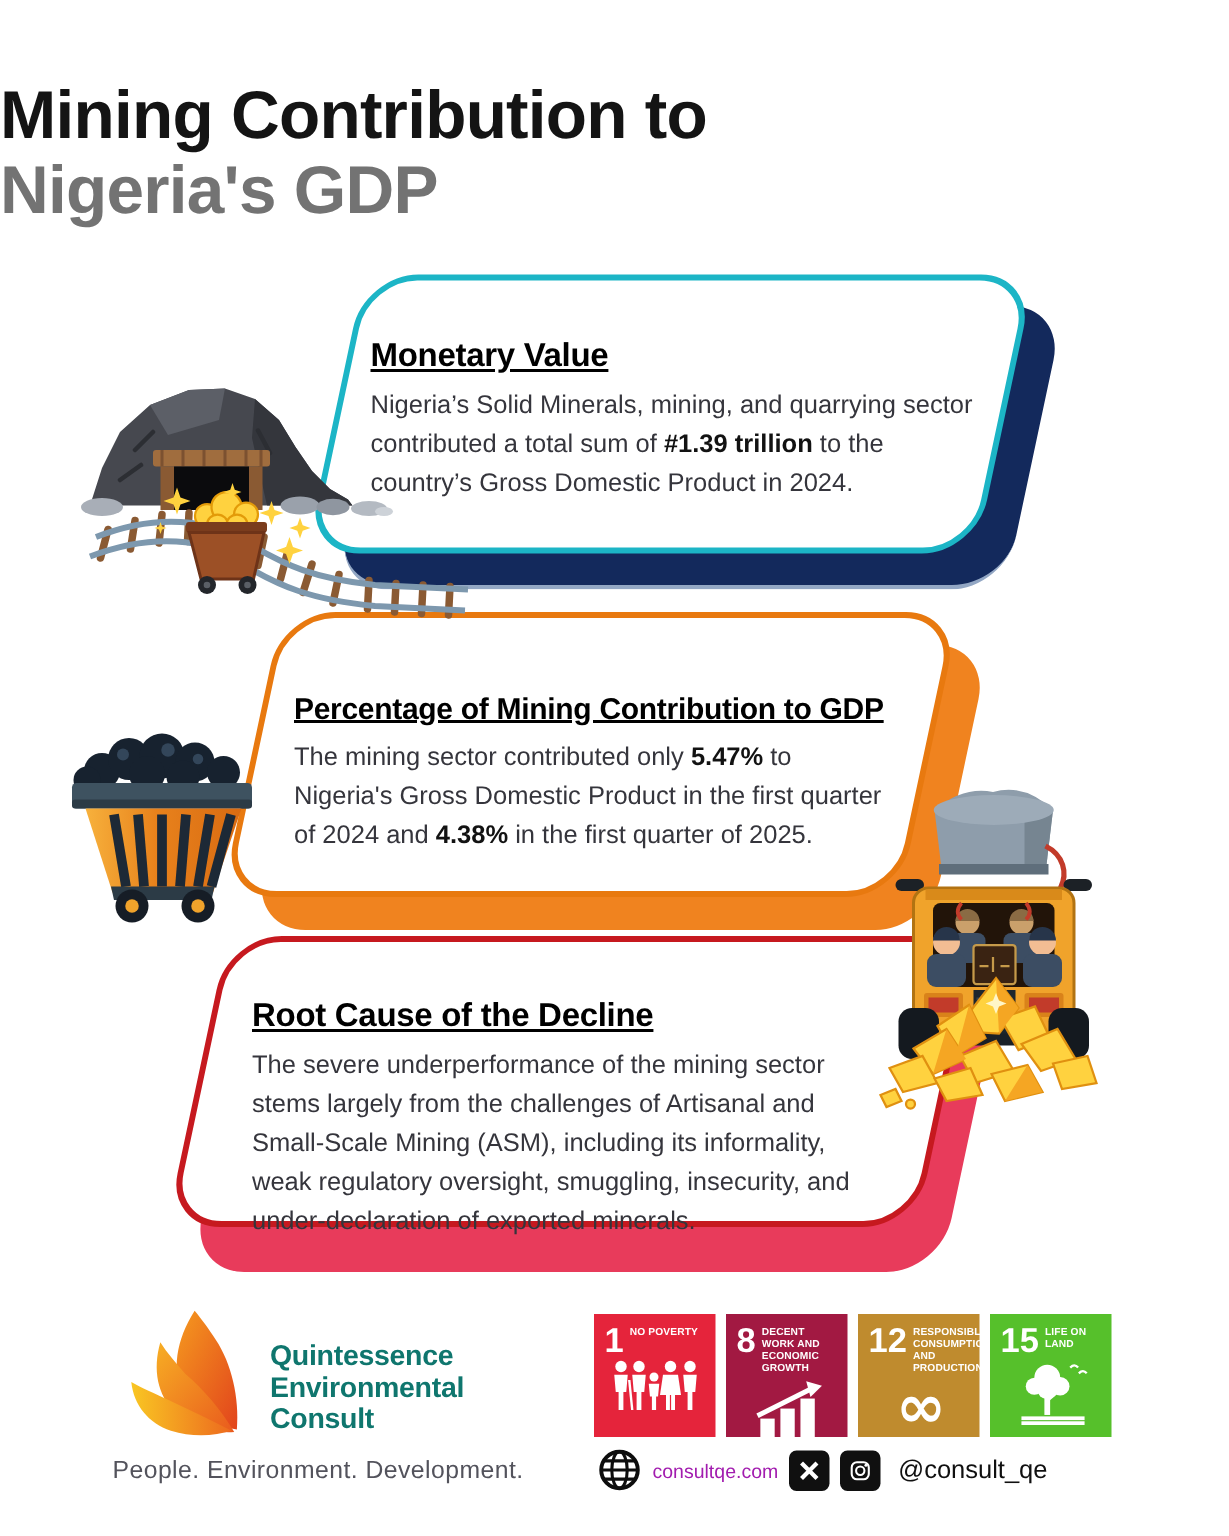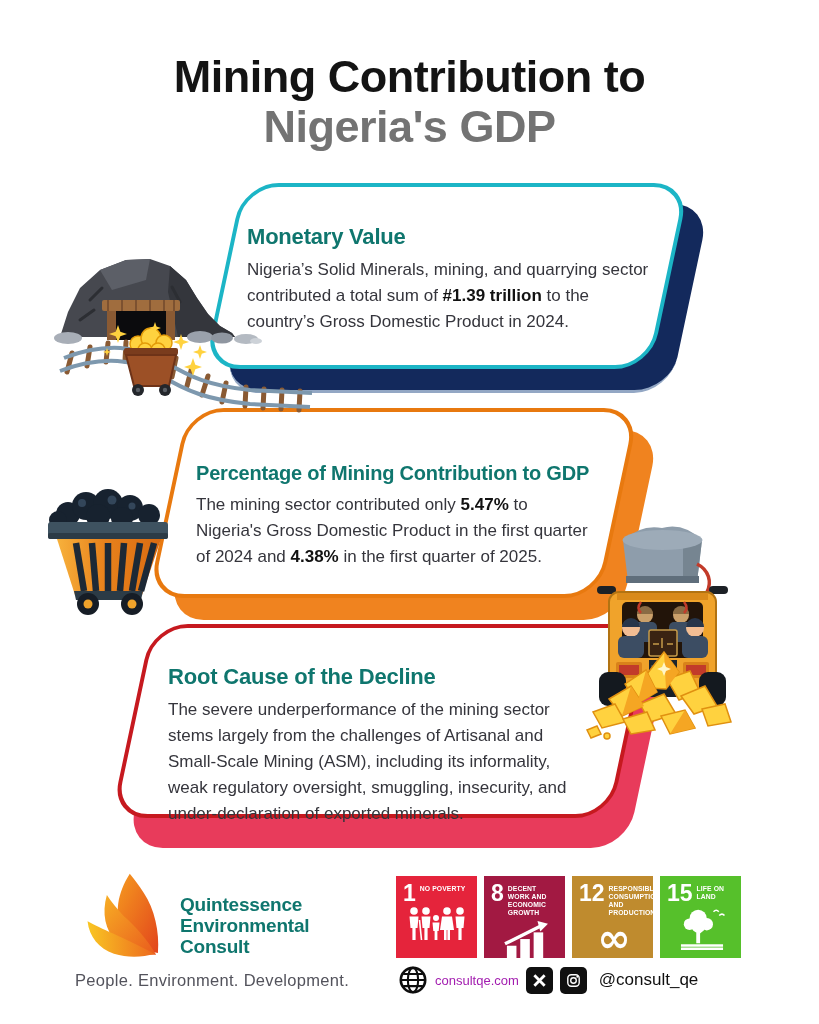--- a/index.html
+++ b/index.html
@@ -1,39 +1,39 @@
 <!DOCTYPE html>
 <html><head>
 <meta charset="utf-8">
 <style>
   html,body{margin:0;padding:0;background:#ffffff;}
   .poster{position:relative;width:819px;height:1024px;background:#ffffff;overflow:hidden;
           font-family:"Liberation Sans",sans-serif;}
 
   
-  .title{position:absolute;top:52px;left:0;width:819px;text-align:center;
+  .title{position:absolute;top:52px;left:0;width:819px;
          font-size:45px;line-height:50px;font-weight:800;letter-spacing:-0.5px;color:#141414;}
   .title .accent{color:#737373;}
 
   
   .card-shadow,.card-face{position:absolute;border-radius:36px;
          transform:skewX(-12deg);transform-origin:top left;}
   .card-face{background:#ffffff;border:4px solid;box-sizing:border-box;}
 
   .c1-shadow{left:263px;top:204px;width:447px;height:186px;background:#13295C;border-bottom:3px solid #93A7C4;}
   .c1-face{left:243px;top:183px;width:447px;height:186px;border-color:#1CB5C6;}
 
   .c2-shadow{left:208px;top:430px;width:452px;height:190px;background:#F0831F;}
   .c2-face{left:188px;top:408px;width:452px;height:190px;border-color:#E8790F;}
 
   .c3-shadow{left:168px;top:654px;width:500px;height:194px;background:#E83B5B;}
   .c3-face{left:152px;top:624px;width:500px;height:194px;border-color:#C6191F;}
 
   .card-text{position:absolute;}
-  .card-text h2{margin:0;font-size:22px;font-weight:800;color:#0f766e;letter-spacing:-0.2px;}
+  .card-text h2{margin:0;font-size:22px;font-weight:800;color:#000000;letter-spacing:-0.2px;text-decoration:underline;}
   .card-text.t2 h2{font-size:20px;white-space:nowrap;}
   .card-text p{margin:7px 0 0;font-size:17px;line-height:26px;color:#35353c;}
   .card-text .rich-b{font-weight:bold;color:#121212;}
   .t1{left:247px;top:224px;width:405px;}
   .t2{left:196px;top:462px;width:400px;}
   .t3{left:168px;top:664px;width:408px;}
 
   
   .art{position:absolute;}
   .art-mine{left:50px;top:240px;}

